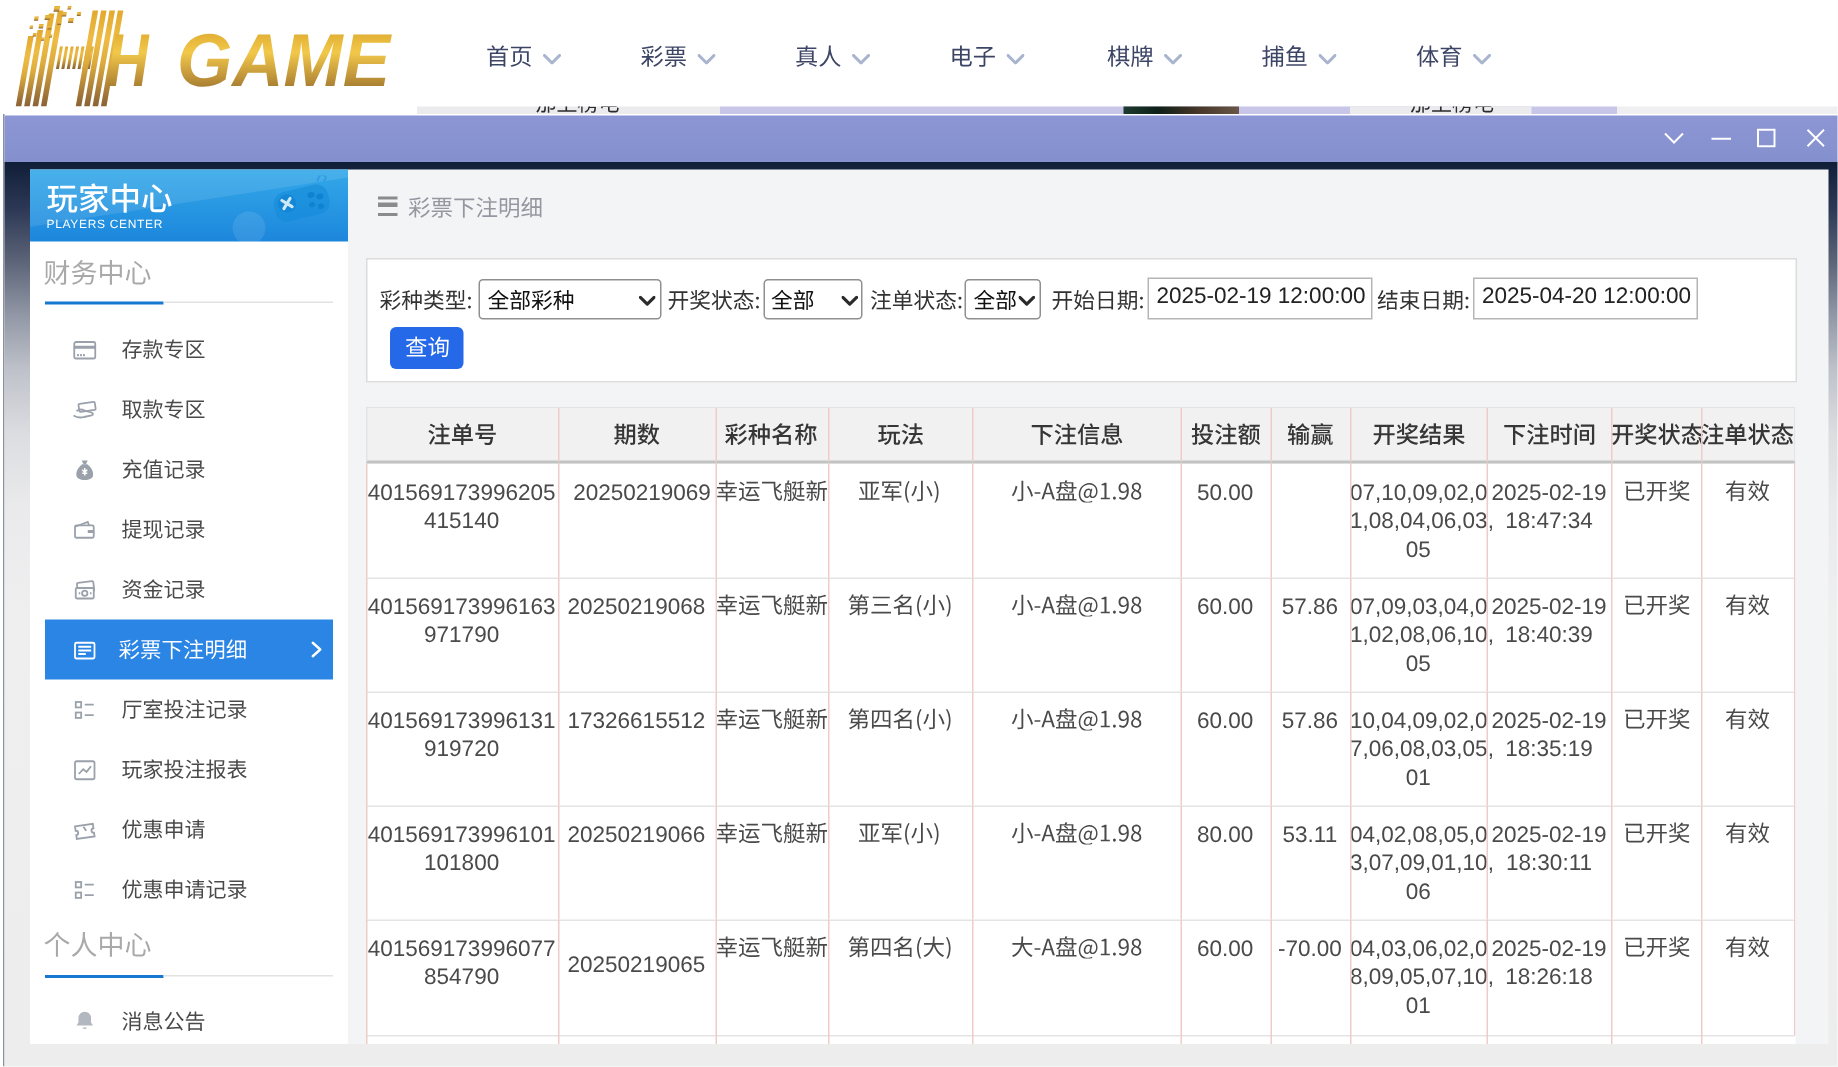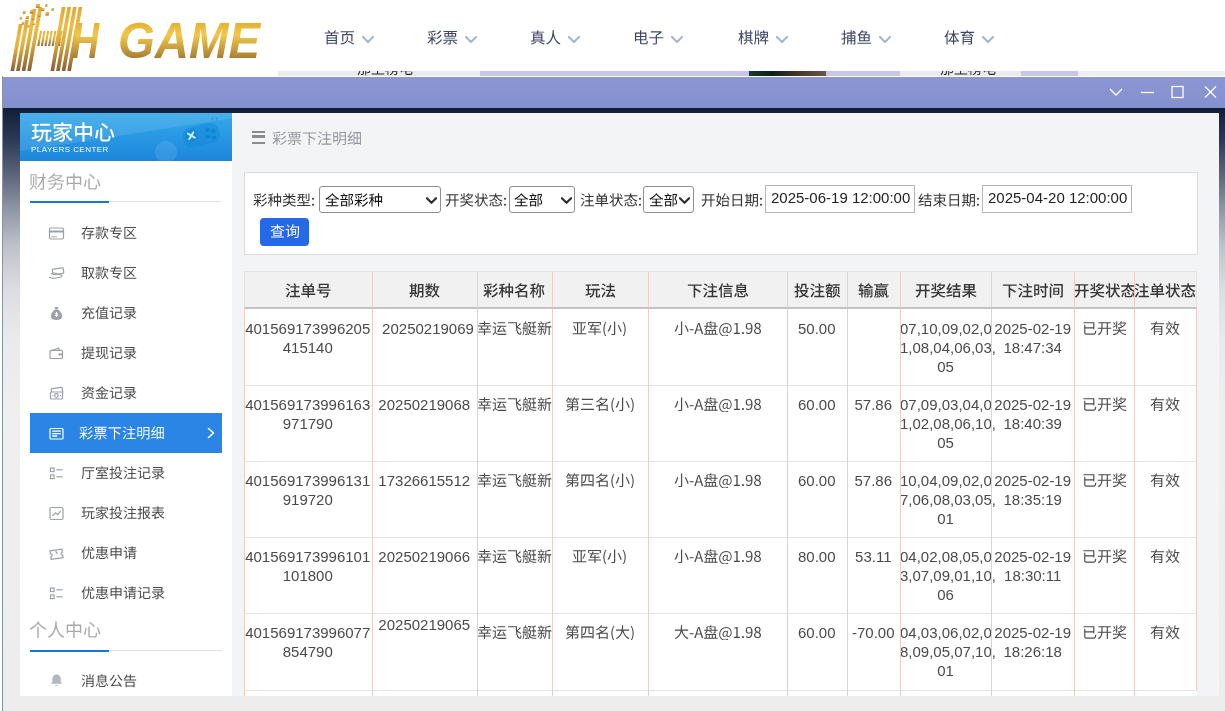--- a/index.html
+++ b/index.html
@@ -540,21 +540,21 @@
         <use href="#g72" x="0"></use>
         <use href="#g73" x="1000"></use>
       </g>
     </svg>
   </div>
 <div style="position:absolute;left:679.3px;top:196.5px;display:flex;line-height:0;">
     <svg width="11" height="7" viewBox="0 0 12 7" fill="none">
       <path d="M1 1 L6 6 L11 1" stroke="#2b2b2b" stroke-width="2.3" stroke-linecap="round" stroke-linejoin="round"></path>
     </svg>
   </div>
-<div style="position:absolute;left:765px;top:185px;width:150px;height:27.5px;background:#fff;border:1px solid #b5b5b5;font-size:15px;color:#222;line-height:24px;padding-left:5px">2025-06-19 12:00:00</div>
+<div style="position:absolute;left:765px;top:185px;width:150px;height:27.5px;background:#fff;border:1px solid #b5b5b5;font-size:15px;color:#222;line-height:24px;padding-left:5px">2025-02-19 12:00:00</div>
 <div style="position:absolute;left:982px;top:185px;width:149.5px;height:27.5px;background:#fff;border:1px solid #b5b5b5;font-size:15px;color:#222;line-height:24px;padding-left:5px">2025-04-20 12:00:00</div>
 <div style="position:absolute;left:259.8px;top:218px;width:49.5px;height:27.5px;background:#2568e8;border-radius:4px;display:flex;align-items:center;justify-content:center;line-height:0">
     <svg class="zh" style="width:30.0px;height:15px;fill:#ffffff" viewBox="0 -860 2000 1000">
       <g>
         <use href="#g74" x="0"></use>
         <use href="#g75" x="1000"></use>
       </g>
     </svg>
   </div>
 <div style="position:absolute;left:243.5px;top:270.8px;width:953.2px;height:424.8px;overflow:hidden;background:#fff">
@@ -896,21 +896,21 @@
         <g>
           <use href="#g120" x="0"></use>
           <use href="#g121" x="1000"></use>
         </g>
       </svg></div>
     <div style="position:absolute;left:890.5px;top:266.1px;width:1px;height:76px;background:#eeccc7"></div>
     <div style="position:absolute;left:0;top:266.1px;width:1px;height:76px;background:#eeccc7"></div>
     <div style="position:absolute;left:952.2px;top:266.1px;width:1px;height:76px;background:#eeccc7"></div>
     <div style="position:absolute;left:0;top:342.1px;width:953.2px;height:1px;background:#e4e4e4"></div>
     <div style="position:absolute;left:0px;top:342.1px;width:128.5px;height:77.5px;text-align:center;padding-top:10px;line-height:19px"><span style="font-size:15px;color:#4a4a4a">401569173996077<br>854790</span></div>
-    <div style="position:absolute;left:128.5px;top:334px;width:104.5px;height:77.5px;text-align:center;padding-top:10px;line-height:19px"><span style="font-size:15px;color:#4a4a4a">20250219065</span></div>
+    <div style="position:absolute;left:128.5px;top:353px;width:104.5px;height:77.5px;text-align:center;padding-top:10px;line-height:19px"><span style="font-size:15px;color:#4a4a4a">20250219065</span></div>
     <div style="position:absolute;left:128.5px;top:342.1px;width:1px;height:77.5px;background:#eeccc7"></div>
     <div style="position:absolute;left:233.0px;top:342.1px;width:75.5px;height:77.5px;text-align:center;padding-top:10px;line-height:19px"><svg class="zh" style="width:75.0px;height:15px;fill:#4a4a4a" viewBox="0 -860 5000 1000">
         <g>
           <use href="#g101" x="0"></use>
           <use href="#g102" x="1000"></use>
           <use href="#g103" x="2000"></use>
           <use href="#g104" x="3000"></use>
           <use href="#g105" x="4000"></use>
         </g>
       </svg></div>

